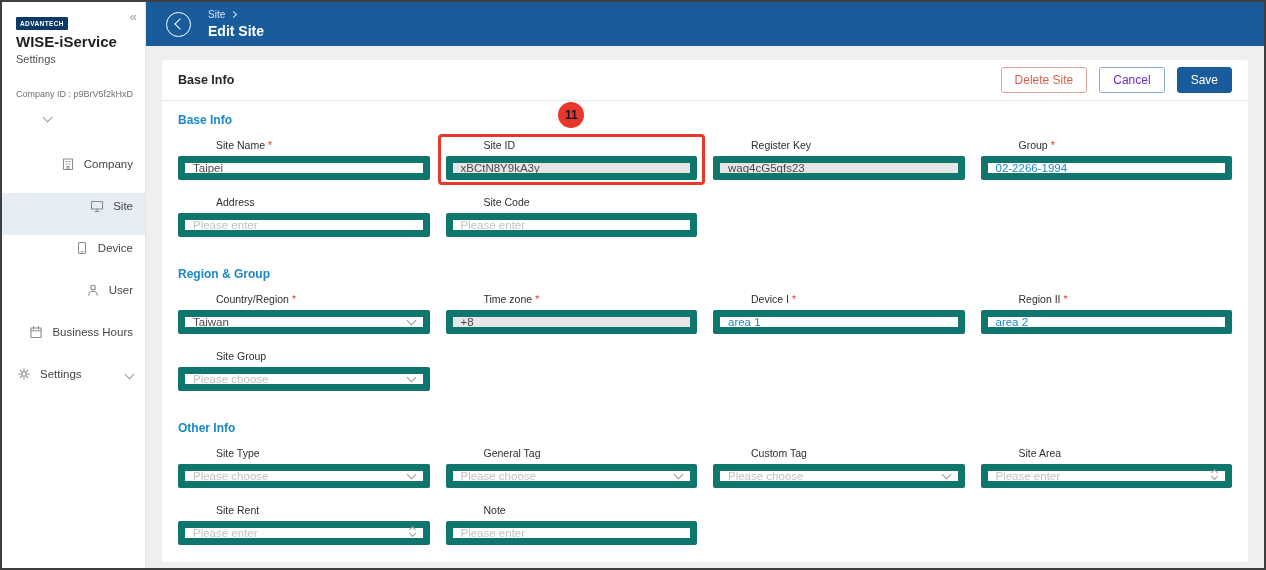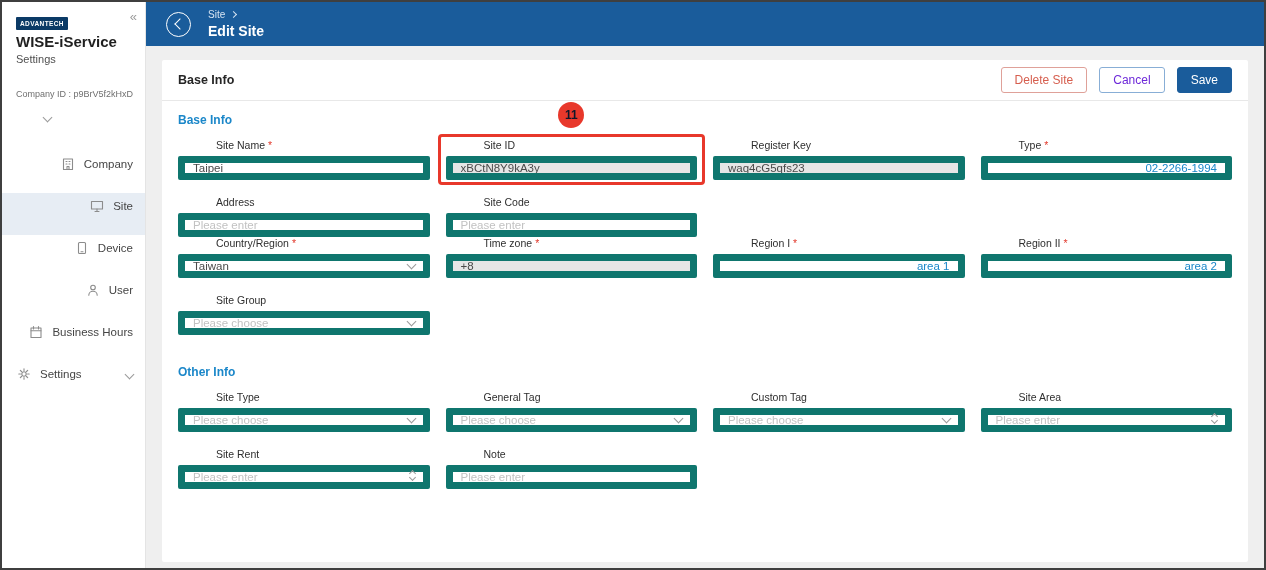--- a/index.html
+++ b/index.html
@@ -48,21 +48,21 @@
   .btn-cancel{color:#6d28d9;border-color:#88aed6;}
   .btn-save{background:#1a5c9b;border-color:#1a5c9b;color:#fff;}
   .card-body{padding:0 16px 14px;overflow:hidden;}
   .section-title{font-size:12px;font-weight:bold;color:#1b87c9;margin:30px 0 12px;}
   .section-title.first{margin-top:12px;}
   .grid{display:grid;grid-template-columns:repeat(4,minmax(0,1fr));column-gap:16px;row-gap:16px;}
   .flabel{font-size:10.5px;font-weight:normal;color:#2e2e2e;margin-bottom:5px;margin-left:38px;}
   .req::after{content:"*";color:#e23b2e;margin-left:3px;font-size:10.5px;}
   .ctl{width:100%;box-sizing:border-box;height:24px;border:7px solid #0f766e;border-radius:2px;padding:0 8px;font-size:11.5px;color:#4a4a4a;background:#fff;font-family:inherit;outline:none;}
   input.ctl::placeholder{color:#c2c2c2;}
-  .ctl.blue{color:#1a87c9;text-align:right;}
+  .ctl.blue{color:#1a87c9;}
   .ctl.disabled{background:#e6e6e6;}
   .ctl.select{display:flex;align-items:center;justify-content:space-between;cursor:pointer;}
   .ctl.select .ph{color:#c2c2c2;}
   .ctl.select .val{color:#4a4a4a;}
   .ctl.select .chev{margin-top:-3px;}
   .spinner{display:flex;flex-direction:column;align-items:center;gap:2px;}
 
   
   .annotated{position:relative;}
   .anno-rect{position:absolute;left:-8px;right:-8px;top:-5px;bottom:-5px;border:3px solid #e8382b;border-radius:4px;pointer-events:none;z-index:5;}
@@ -185,52 +185,53 @@
               <div class="flabel"><span>Site ID</span></div>
               <input class="ctl disabled" readonly="" value="xBCtN8Y9kA3y" style="">
             </div>
 
             <div class="field">
               <div class="flabel"><span>Register Key</span></div>
               <input class="ctl disabled" readonly="" value="waq4cG5qfs23" style="">
             </div>
 
             <div class="field">
-              <div class="flabel"><span>Type</span><span class="req"></span></div>
+              <div class="flabel"><span>Group</span><span class="req"></span></div>
               <input class="ctl blue" value="02-2266-1994" style="">
             </div>
 
             <div class="field">
               <div class="flabel"><span>Address</span></div>
               <input class="ctl" placeholder="Please enter" style="">
             </div>
 
             <div class="field">
               <div class="flabel"><span>Site Code</span></div>
               <input class="ctl" placeholder="Please enter" style="">
             </div>
           </div>
 
+          <div class="section-title">Region &amp; Group</div>
           <div class="grid">
 
             <div class="field">
               <div class="flabel"><span>Country/Region</span><span class="req"></span></div>
               <div class="ctl select">
                 <span class="val">Taiwan</span>
                 <i class="chev"></i>
               </div>
             </div>
 
             <div class="field">
               <div class="flabel"><span>Time zone</span><span class="req"></span></div>
               <input class="ctl disabled" readonly="" value="+8" style="">
             </div>
 
             <div class="field">
-              <div class="flabel"><span>Region I</span><span class="req"></span></div>
+              <div class="flabel"><span>Device I</span><span class="req"></span></div>
               <input class="ctl blue" value="area 1" style="">
             </div>
 
             <div class="field">
               <div class="flabel"><span>Region II</span><span class="req"></span></div>
               <input class="ctl blue" value="area 2" style="">
             </div>
 
             <div class="field">
               <div class="flabel"><span>Site Group</span></div>

